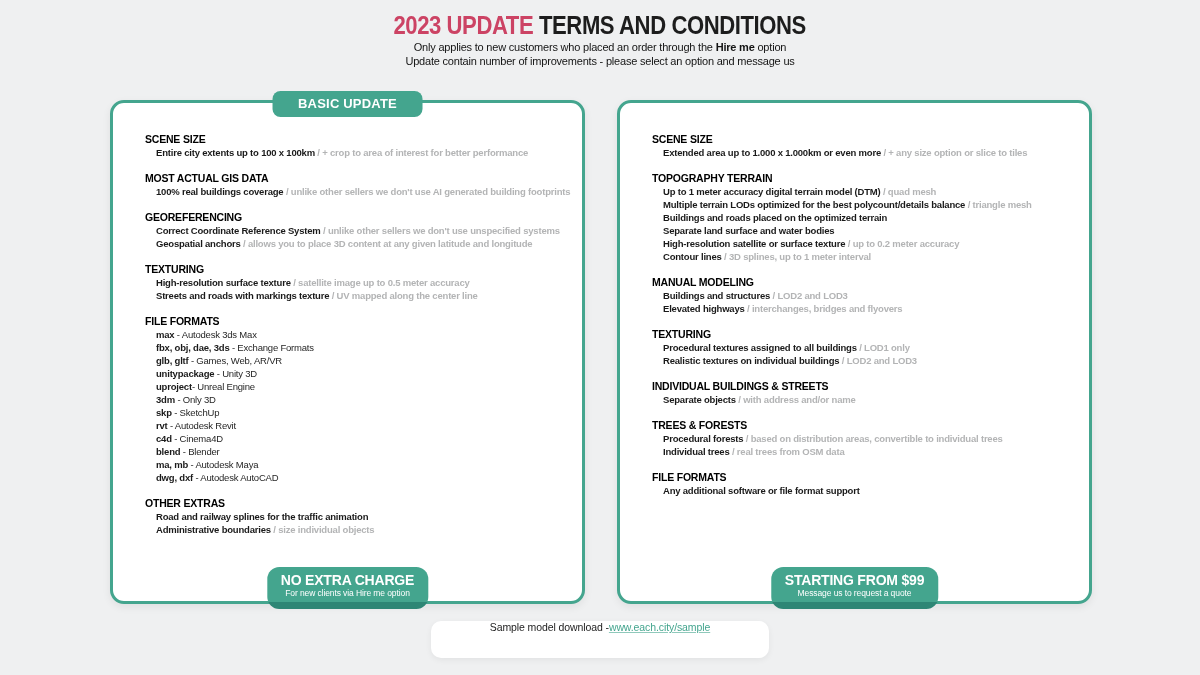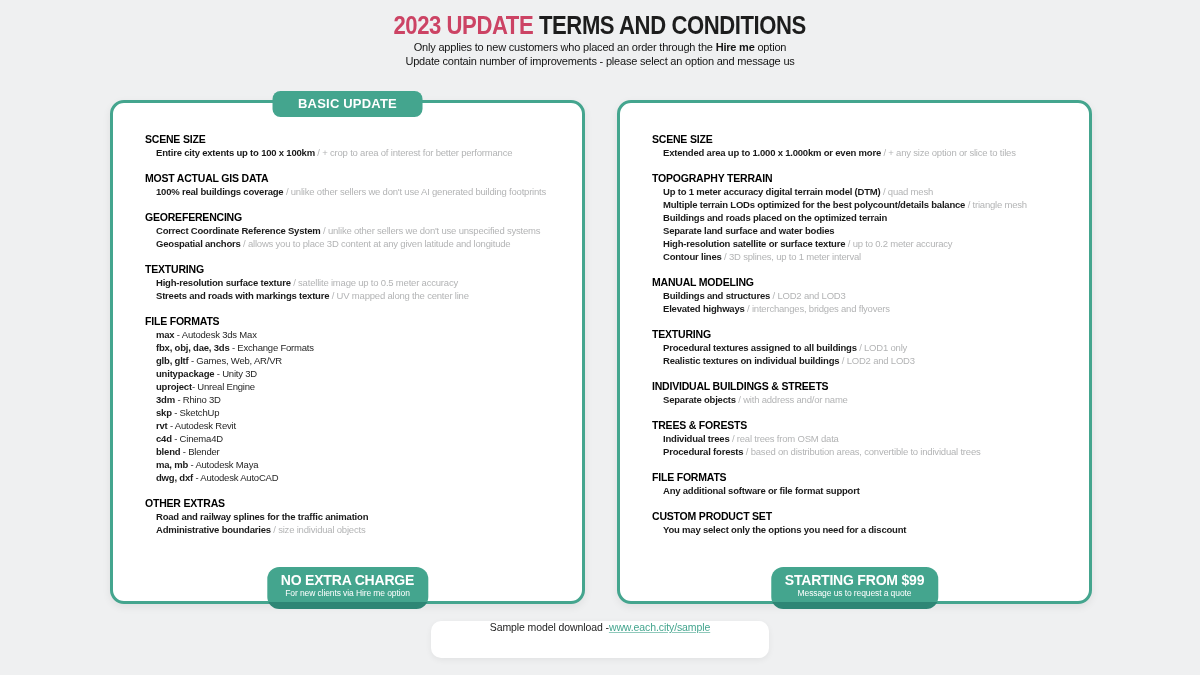--- a/index.html
+++ b/index.html
@@ -86,21 +86,21 @@
   }
   .item {
     font-size: 9.5px;
     letter-spacing: -0.2px;
     line-height: 13px;
     padding-left: 11px;
     white-space: nowrap;
   }
   .item-main { font-weight: bold; color: #1a1a1a; }
   .item-rest { font-weight: normal; color: #262626; }
-  .item-note { font-weight: normal; color: var(--gray); text-align: center; }
+  .item-note { font-weight: bold; color: var(--gray); text-align: center; }
 
   .bottom-badge {
     position: absolute;
     bottom: -8px;
     left: 50%;
     transform: translateX(-50%);
     background: linear-gradient(to bottom, var(--teal) 0, var(--teal) calc(100% - 7px), var(--teal-dark) calc(100% - 7px));
     color: #fff;
     text-align: center;
     padding: 5px 14px 11px;
@@ -169,21 +169,21 @@
         <div class="item"><span class="item-main">High-resolution surface texture</span><span class="item-note"> / satellite image up to 0.5 meter accuracy</span></div>
         <div class="item"><span class="item-main">Streets and roads with markings texture</span><span class="item-note"> / UV mapped along the center line</span></div>
       </div>
       <div class="section">
         <div class="sec-title">FILE FORMATS</div>
         <div class="item"><span class="item-main">max</span><span class="item-rest"> - Autodesk 3ds Max</span></div>
         <div class="item"><span class="item-main">fbx, obj, dae, 3ds</span><span class="item-rest"> - Exchange Formats</span></div>
         <div class="item"><span class="item-main">glb, gltf</span><span class="item-rest"> - Games, Web, AR/VR</span></div>
         <div class="item"><span class="item-main">unitypackage</span><span class="item-rest"> - Unity 3D</span></div>
         <div class="item"><span class="item-main">uproject</span><span class="item-rest">- Unreal Engine</span></div>
-        <div class="item"><span class="item-main">3dm</span><span class="item-rest"> - Rhino 3D</span></div>
+        <div class="item"><span class="item-main">3dm</span><span class="item-rest"> - Only 3D</span></div>
         <div class="item"><span class="item-main">skp</span><span class="item-rest"> - SketchUp</span></div>
         <div class="item"><span class="item-main">rvt</span><span class="item-rest"> - Autodesk Revit</span></div>
         <div class="item"><span class="item-main">c4d</span><span class="item-rest"> - Cinema4D</span></div>
         <div class="item"><span class="item-main">blend</span><span class="item-rest"> - Blender</span></div>
         <div class="item"><span class="item-main">ma, mb</span><span class="item-rest"> - Autodesk Maya</span></div>
         <div class="item"><span class="item-main">dwg, dxf</span><span class="item-rest"> - Autodesk AutoCAD</span></div>
       </div>
       <div class="section">
         <div class="sec-title">OTHER EXTRAS</div>
         <div class="item"><span class="item-main">Road and railway splines for the traffic animation</span></div>
@@ -220,30 +220,26 @@
         <div class="sec-title">TEXTURING</div>
         <div class="item"><span class="item-main">Procedural textures assigned to all buildings</span><span class="item-note"> / LOD1 only</span></div>
         <div class="item"><span class="item-main">Realistic textures on individual buildings</span><span class="item-note"> / LOD2 and LOD3</span></div>
       </div>
       <div class="section">
         <div class="sec-title">INDIVIDUAL BUILDINGS &amp; STREETS</div>
         <div class="item"><span class="item-main">Separate objects</span><span class="item-note"> / with address and/or name</span></div>
       </div>
       <div class="section">
         <div class="sec-title">TREES &amp; FORESTS</div>
+        <div class="item"><span class="item-main">Procedural forests</span><span class="item-note"> / based on distribution areas, convertible to individual trees</span></div>
         <div class="item"><span class="item-main">Individual trees</span><span class="item-note"> / real trees from OSM data</span></div>
-        <div class="item"><span class="item-main">Procedural forests</span><span class="item-note"> / based on distribution areas, convertible to individual trees</span></div>
       </div>
       <div class="section">
         <div class="sec-title">FILE FORMATS</div>
         <div class="item"><span class="item-main">Any additional software or file format support</span></div>
-      </div>
-      <div class="section">
-        <div class="sec-title">CUSTOM PRODUCT SET</div>
-        <div class="item"><span class="item-main">You may select only the options you need for a discount</span></div>
       </div>
     </div>
   <div class="bottom-badge">
     <div class="bb-title">STARTING FROM $99</div>
     <div class="bb-sub">Message us to request a quote</div>
   </div>
 </div>
 
 <div class="footer-pill">
   <span>Sample model download - </span>

